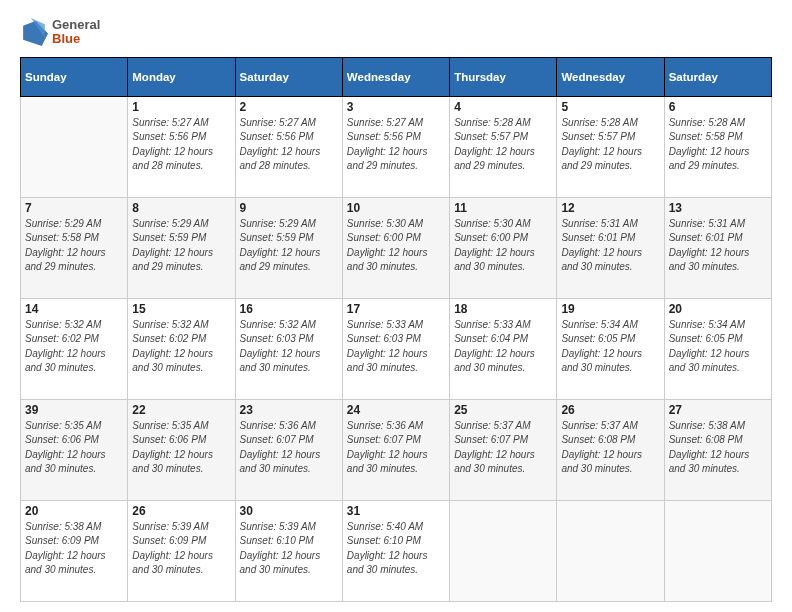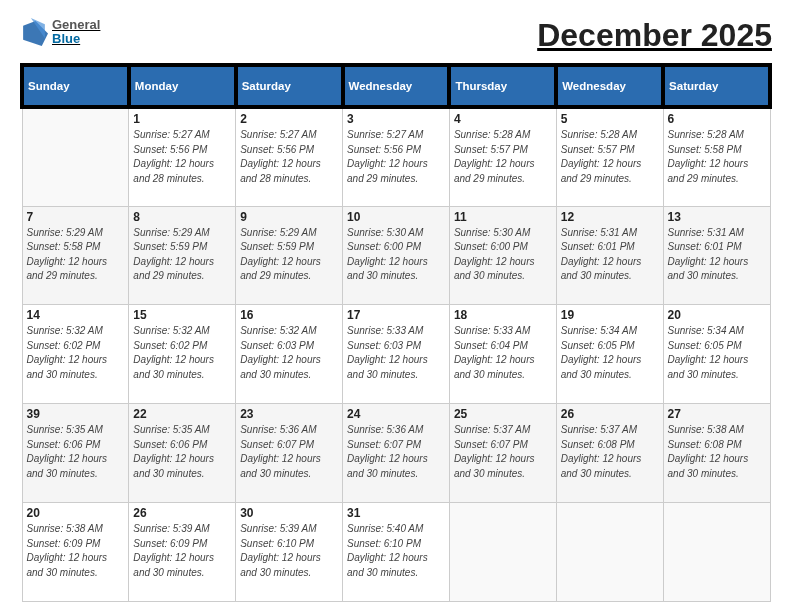--- a/index.html
+++ b/index.html
@@ -15,36 +15,35 @@
       height: 612px;
       padding: 18px 20px 10px 20px;
       display: flex;
       flex-direction: column;
     }
     .header {
       display: flex;
       justify-content: space-between;
       align-items: flex-start;
       margin-bottom: 10px;
-      text-decoration: underline;
     }
     .logo {
       display: flex;
       align-items: center;
       gap: 4px;
     }
     .logo-text {
       display: flex;
       flex-direction: column;
       font-size: 13px;
       font-weight: bold;
       line-height: 1.1;
     }
     .logo-general { color: #555; }
-    .logo-blue { color: #0369a1; }
+    .logo-blue { color: #c2410c; }
     .logo-icon {
       width: 28px;
       height: 28px;
     }
     .title-block {
       text-align: right;
     }
     .month-title {
       font-size: 32px;
       font-weight: bold;
@@ -61,21 +60,21 @@
       border-collapse: collapse;
       width: 100%;
       table-layout: fixed;
     }
     .calendar th {
       background: #2b6cb0;
       color: #fff;
       font-size: 11.5px;
       font-weight: bold;
       padding: 13px 4px;
-      border: 4px solid #000000;
+      border: 1px solid #000000;
       text-align: left;
     }
     .calendar td {
       border: 1px solid #ccc;
       vertical-align: top;
       padding: 3px 4px;
       font-size: 9.5px;
       color: #333;
       background: #fff;
       height: 85px;
@@ -110,21 +109,20 @@
         <rect x="0" y="0" width="36" height="36" fill="none"></rect>
         <polygon points="20,4 36,20 28,36 4,28 4,10" fill="#1a5fa8" opacity="0.85"></polygon>
         <polygon points="14,0 32,8 32,26" fill="#4a90d9" opacity="0.7"></polygon>
       </svg>
       <div class="logo-text">
         <span class="logo-general">General</span>
         <span class="logo-blue">Blue</span>
       </div>
     </div>
     <div class="title-block">
-      <div class="month-title">December 2025</div>
     </div>
   </div>
 
   <table class="calendar">
     <thead>
       <tr>
       <th>Sunday</th>
           <th>Monday</th>
           <th>Saturday</th>
           <th>Wednesday</th>

